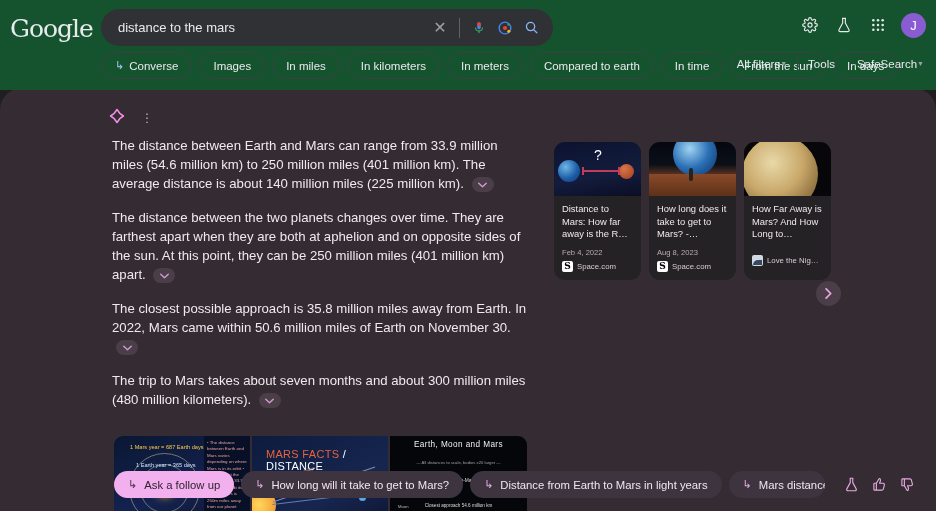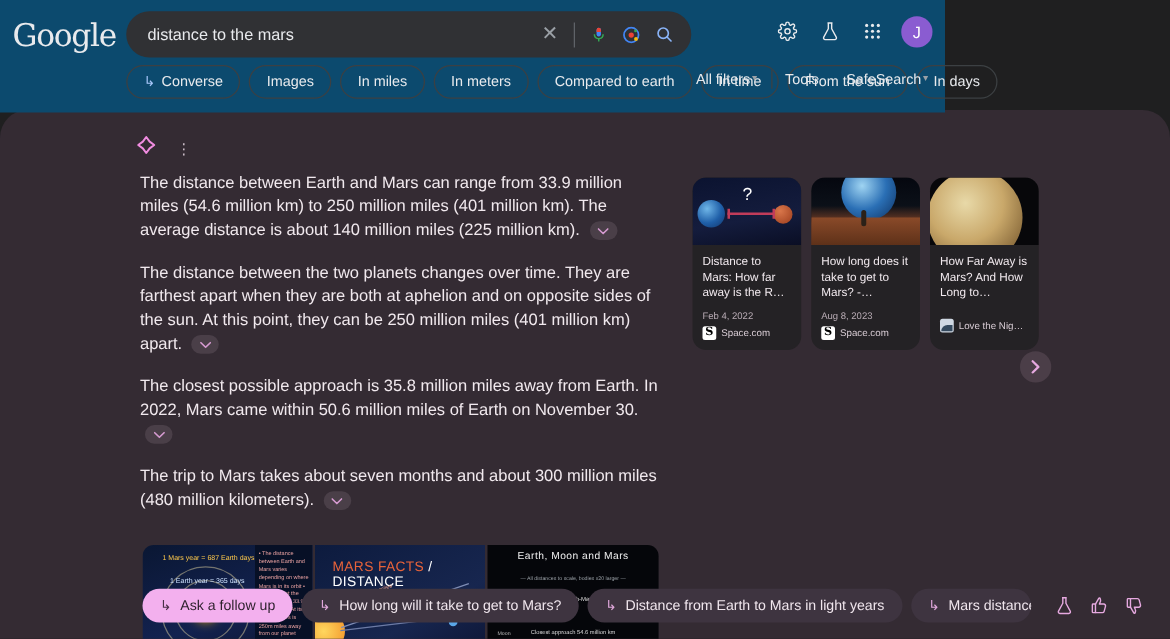--- a/index.html
+++ b/index.html
@@ -6,22 +6,22 @@
   html, body {
     width: 936px; height: 511px;
     background: #1f1f20;
     font-family: "Liberation Sans", sans-serif;
     overflow: hidden;
   }
 
   
   .header {
     position: absolute; top: 0; left: 0;
-    width: 756px; height: 90px;
-    background: #0c4a6e;
+    width: 936px; height: 90px;
+    background: #14532d;
     z-index: 5;
   }
   .logo {
     position: absolute; left: 10px; top: 14px;
     font-family: "DejaVu Serif", serif;
     font-size: 25px; color: #e8eaed;
     letter-spacing: -1px;
   }
 
   .searchbar {
@@ -334,20 +334,23 @@
       <span class="arrow-icon">↳</span>
       <span>Converse</span>
     </div>
     <div class="chip">
       <span>Images</span>
       </div>
     <div class="chip">
       <span>In miles</span>
       </div>
     <div class="chip">
+      <span>In kilometers</span>
+      </div>
+    <div class="chip">
       <span>In meters</span>
       </div>
     <div class="chip">
       <span>Compared to earth</span>
       </div>
     <div class="chip">
       <span>In time</span>
       </div>
     <div class="chip">
       <span>From the sun</span>

